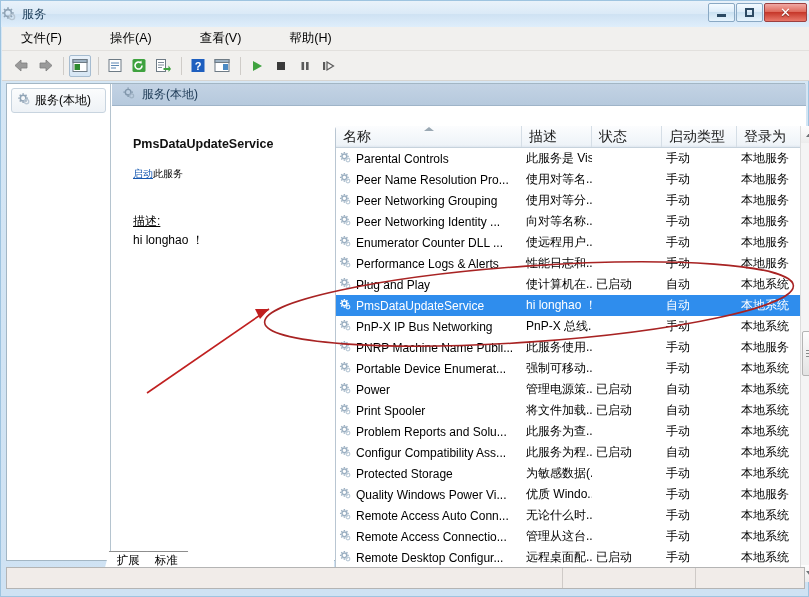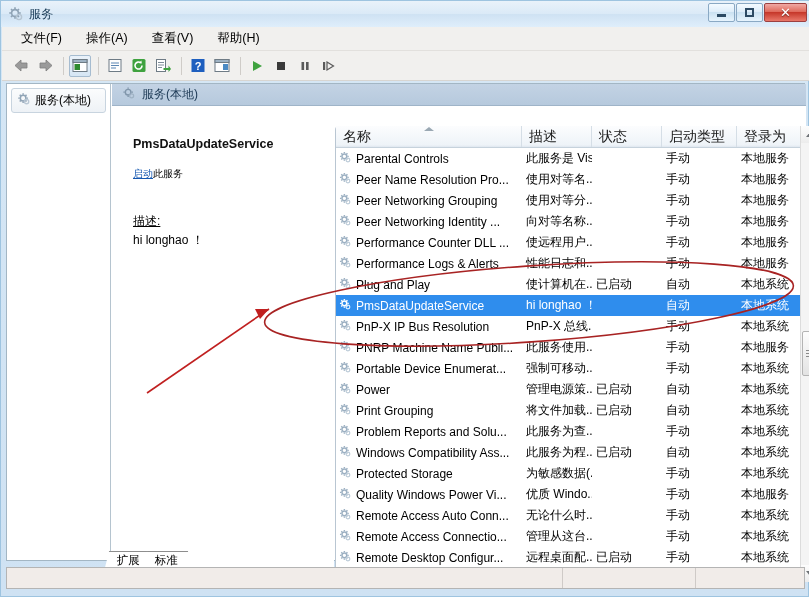--- a/index.html
+++ b/index.html
@@ -16,21 +16,20 @@
     width: 809px; height: 597px;
     background: linear-gradient(180deg, #d6e7f5 0%, #cfe2f3 100%);
     border: 1px solid #9ec4e0;
   }
 
   
   .titlebar {
     position: absolute; left: 0; top: 0; width: 809px; height: 26px;
     background: linear-gradient(180deg, #e9f2fa 0%, #dbeaf7 48%, #cfe2f3 52%, #dfeefb 100%);
     display: flex; align-items: center;
-    padding-left: 7px;
   }
   .title-icon {
     width: 16px; height: 16px; margin-right: 5px;
     position: relative; flex: none;
   }
   .title-text {
     font-size: 12px; color: #143652;
     letter-spacing: .3px;
   }
   .win-buttons {
@@ -60,20 +59,21 @@
     text-shadow: 0 1px 1px rgba(0,0,0,.45);
   }
 
   
   .menubar {
     position: absolute; left: 1px; top: 26px; width: 807px; height: 24px;
     background: #f1f0ee;
     display: flex; align-items: center;
     padding-left: 10px;
     border-bottom: 1px solid #e2e0dd;
+    gap: 24px;
   }
   .menu-item {
     font-size: 12.5px; color: #000;
     padding: 2px 9px; margin-right: 6px; cursor: default;
   }
 
   
   .toolbar {
     position: absolute; left: 1px; top: 50px; width: 807px; height: 30px;
     background: #f1f0ee;
@@ -493,21 +493,21 @@
               </div>
               <div class="lv-row">
                 <div class="cell c-name">
                   <span><svg class="mini-gear" viewBox="0 0 16 16">
                       <g fill="none" stroke="#9cb0c2" stroke-width="1.8">
                         <circle cx="6.6" cy="6.6" r="3"></circle>
                         <path d="M6.6 1.2v1.6M6.6 10.4v1.6M1.2 6.6h1.6M10.4 6.6h1.6M2.8 2.8l1.2 1.2M9.2 9.2l1.2 1.2M10.4 2.8L9.2 4M4 9.2L2.8 10.4"></path>
                       </g>
                       <circle cx="11" cy="11" r="2.3" fill="none" stroke="#bccbd8" stroke-width="1.5"></circle>
                     </svg></span>
-                  <span>Performance Counter DLL ...</span>
+                  <span>Enumerator Counter DLL ...</span>
                 </div>
                 <div class="cell c-desc">使远程用户...</div>
                 <div class="cell c-status"></div>
                 <div class="cell c-start">手动</div>
                 <div class="cell c-logon">本地服务</div>
               </div>
               <div class="lv-row">
                 <div class="cell c-name">
                   <span><svg class="mini-gear" viewBox="0 0 16 16">
                       <g fill="none" stroke="#9cb0c2" stroke-width="1.8">
@@ -557,21 +557,21 @@
               </div>
               <div class="lv-row">
                 <div class="cell c-name">
                   <span><svg class="mini-gear" viewBox="0 0 16 16">
                       <g fill="none" stroke="#9cb0c2" stroke-width="1.8">
                         <circle cx="6.6" cy="6.6" r="3"></circle>
                         <path d="M6.6 1.2v1.6M6.6 10.4v1.6M1.2 6.6h1.6M10.4 6.6h1.6M2.8 2.8l1.2 1.2M9.2 9.2l1.2 1.2M10.4 2.8L9.2 4M4 9.2L2.8 10.4"></path>
                       </g>
                       <circle cx="11" cy="11" r="2.3" fill="none" stroke="#bccbd8" stroke-width="1.5"></circle>
                     </svg></span>
-                  <span>PnP-X IP Bus Resolution</span>
+                  <span>PnP-X IP Bus Networking</span>
                 </div>
                 <div class="cell c-desc">PnP-X 总线...</div>
                 <div class="cell c-status"></div>
                 <div class="cell c-start">手动</div>
                 <div class="cell c-logon">本地系统</div>
               </div>
               <div class="lv-row">
                 <div class="cell c-name">
                   <span><svg class="mini-gear" viewBox="0 0 16 16">
                       <g fill="none" stroke="#9cb0c2" stroke-width="1.8">
@@ -621,21 +621,21 @@
               </div>
               <div class="lv-row">
                 <div class="cell c-name">
                   <span><svg class="mini-gear" viewBox="0 0 16 16">
                       <g fill="none" stroke="#9cb0c2" stroke-width="1.8">
                         <circle cx="6.6" cy="6.6" r="3"></circle>
                         <path d="M6.6 1.2v1.6M6.6 10.4v1.6M1.2 6.6h1.6M10.4 6.6h1.6M2.8 2.8l1.2 1.2M9.2 9.2l1.2 1.2M10.4 2.8L9.2 4M4 9.2L2.8 10.4"></path>
                       </g>
                       <circle cx="11" cy="11" r="2.3" fill="none" stroke="#bccbd8" stroke-width="1.5"></circle>
                     </svg></span>
-                  <span>Print Grouping</span>
+                  <span>Print Spooler</span>
                 </div>
                 <div class="cell c-desc">将文件加载...</div>
                 <div class="cell c-status">已启动</div>
                 <div class="cell c-start">自动</div>
                 <div class="cell c-logon">本地系统</div>
               </div>
               <div class="lv-row">
                 <div class="cell c-name">
                   <span><svg class="mini-gear" viewBox="0 0 16 16">
                       <g fill="none" stroke="#9cb0c2" stroke-width="1.8">
@@ -653,21 +653,21 @@
               </div>
               <div class="lv-row">
                 <div class="cell c-name">
                   <span><svg class="mini-gear" viewBox="0 0 16 16">
                       <g fill="none" stroke="#9cb0c2" stroke-width="1.8">
                         <circle cx="6.6" cy="6.6" r="3"></circle>
                         <path d="M6.6 1.2v1.6M6.6 10.4v1.6M1.2 6.6h1.6M10.4 6.6h1.6M2.8 2.8l1.2 1.2M9.2 9.2l1.2 1.2M10.4 2.8L9.2 4M4 9.2L2.8 10.4"></path>
                       </g>
                       <circle cx="11" cy="11" r="2.3" fill="none" stroke="#bccbd8" stroke-width="1.5"></circle>
                     </svg></span>
-                  <span>Windows Compatibility Ass...</span>
+                  <span>Configur Compatibility Ass...</span>
                 </div>
                 <div class="cell c-desc">此服务为程...</div>
                 <div class="cell c-status">已启动</div>
                 <div class="cell c-start">自动</div>
                 <div class="cell c-logon">本地系统</div>
               </div>
               <div class="lv-row">
                 <div class="cell c-name">
                   <span><svg class="mini-gear" viewBox="0 0 16 16">
                       <g fill="none" stroke="#9cb0c2" stroke-width="1.8">

